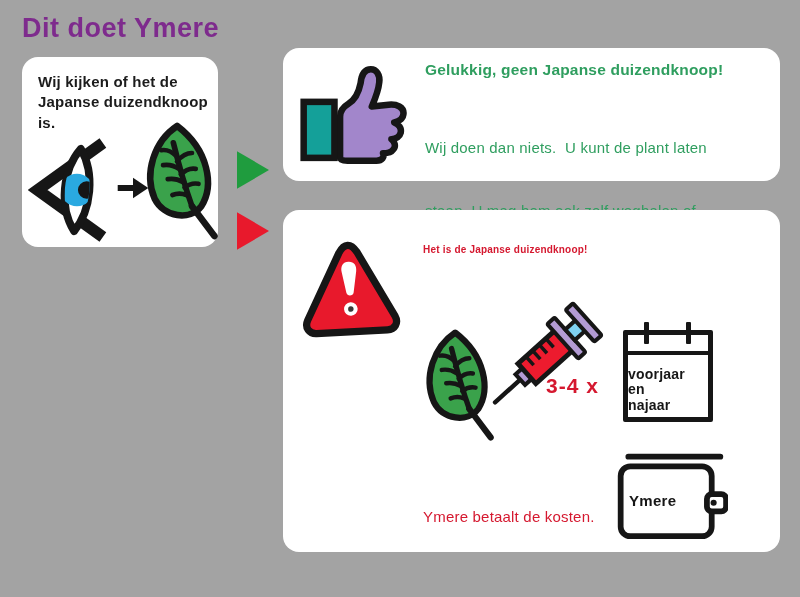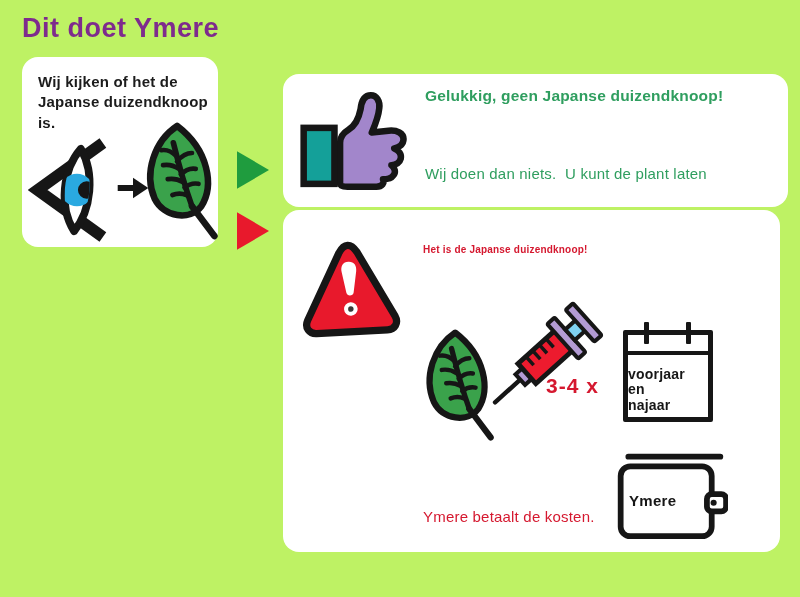--- a/index.html
+++ b/index.html
@@ -2,29 +2,29 @@
 <html><head>
 <meta charset="utf-8">
 <style>
   html,body { margin:0; padding:0; }
   body {
     font-family: "Liberation Sans", sans-serif;
     background:#e9eaf4;
   }
   #canvas {
     position:relative; width:800px; height:597px;
-    background:#bef264; overflow:hidden;
+    background:#a3a3a3; overflow:hidden;
   }
   .page-title {
     position:absolute; left:22px; top:13px;
     font-size:27px; font-weight:700; color:#7e2b8d; letter-spacing:0.5px;
   }
   .card { position:absolute; background:#ffffff;border-radius:16px; }
   .card-left   { left:22px;  top:57px;  width:196px; height:190px; }
-  .card-top    { left:283px; top:74px;  width:497px; height:133px;padding-left:8px; }
+  .card-top    { left:283px; top:48px;  width:497px; height:133px; }
   .card-bottom { left:283px; top:210px; width:497px; height:342px; }
 
   .left-card-text {
     position:absolute; left:16px; top:15px; width:170px;
     font-size:15px; font-weight:700; color:#1c1c1c; line-height:1.35; letter-spacing:0.2px;
   }
   .icon-abs { position:absolute; }
 
   .flow-arrow { position:absolute; width:32px; height:40px; }
   .flow-arrow-green { left:237px; top:150px; }

